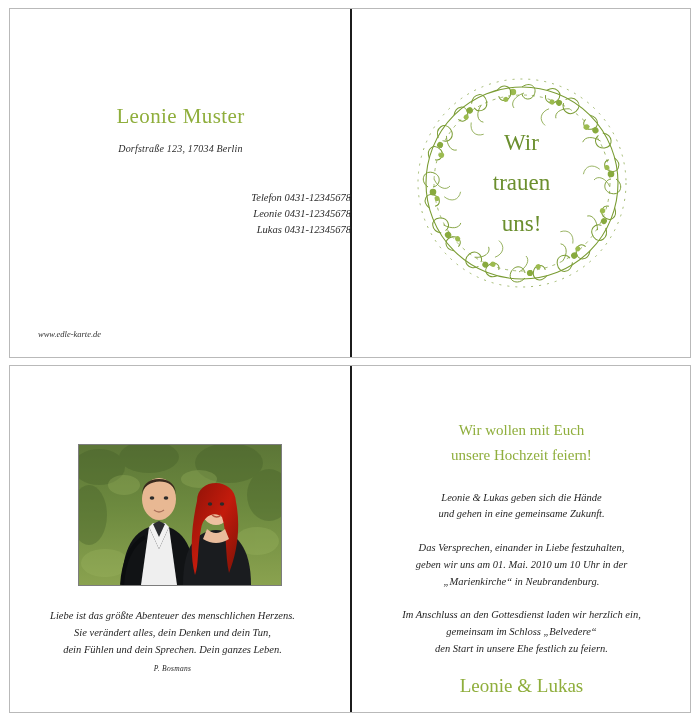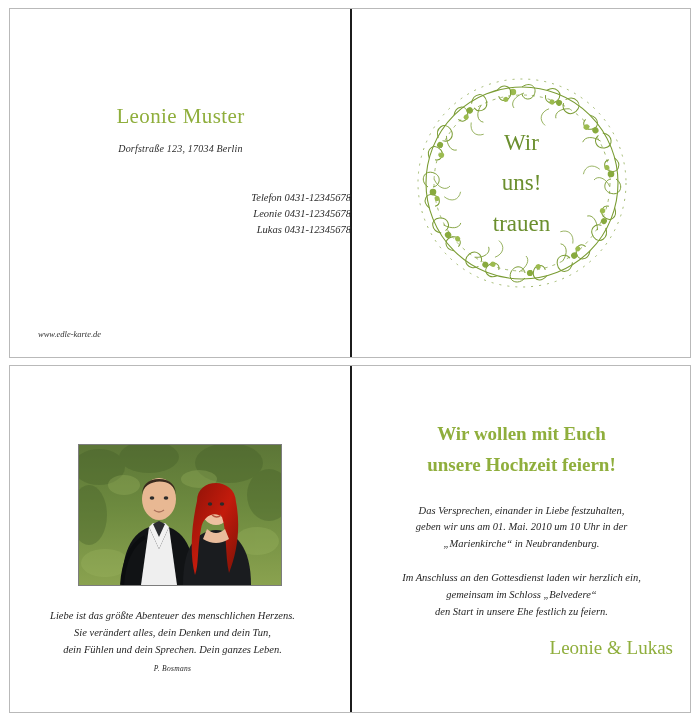--- a/index.html
+++ b/index.html
@@ -148,37 +148,35 @@
   
   .invite {
     position: absolute;
     left: 18px;
     top: 52px;
     width: 303px;
     text-align: center;
   }
   .invite-heading {
     color: #8fae3c;
-    font-size: 19px;
+    font-size: 15px;
     line-height: 1.65;
-    font-weight: bold;
   }
   .invite-body {
     margin-top: 22px;
     font-style: italic;
     font-size: 10.5px;
     color: #1f1f1f;
     line-height: 1.6;
   }
   .invite-body p { margin: 0 0 17px 0; }
   .invite-signature {
     margin-top: 14px;
     color: #8fae3c;
     font-size: 19px;
-    text-align: right;
   }
 </style>
 </head>
 <body>
 
 <div class="page">
 
   <div class="card top">
     <div class="fold"></div>
 
@@ -335,22 +333,22 @@
                   <path d="M125,46 c-7,6 -6,14 2,17"></path>
                 </g>
               <g transform="rotate(320,125,125)">
                   <path d="M125,46 c-7,6 -6,14 2,17"></path>
                 </g>
             </g>
           </g>
         </svg>
         <div class="wreath-text">
           <div>Wir</div>
+          <div>trauen</div>
           <div>uns!</div>
-          <div>trauen</div>
         </div>
       </div>
     </div>
   </div>
 
   <div class="card bottom">
     <div class="fold"></div>
 
     <div class="half left">
       <div class="photo-frame">
@@ -416,20 +414,22 @@
       </div>
     </div>
 
     <div class="half right">
       <div class="invite">
         <div class="invite-heading">
           <div>Wir wollen mit Euch</div>
           <div>unsere Hochzeit feiern!</div>
         </div>
         <div class="invite-body">
+          <p style="white-space: pre-line;">Leonie &amp; Lukas geben sich die Hände
+und gehen in eine gemeinsame Zukunft.</p>
           <p style="white-space: pre-line;">Das Versprechen, einander in Liebe festzuhalten,
 geben wir uns am 01. Mai. 2010 um 10 Uhr in der
 „Marienkirche“ in Neubrandenburg.</p>
           <p style="white-space: pre-line;">Im Anschluss an den Gottesdienst laden wir herzlich ein,
 gemeinsam im Schloss „Belvedere“
 den Start in unsere Ehe festlich zu feiern.</p>
         </div>
         <div class="invite-signature">Leonie &amp; Lukas</div>
       </div>
     </div>

